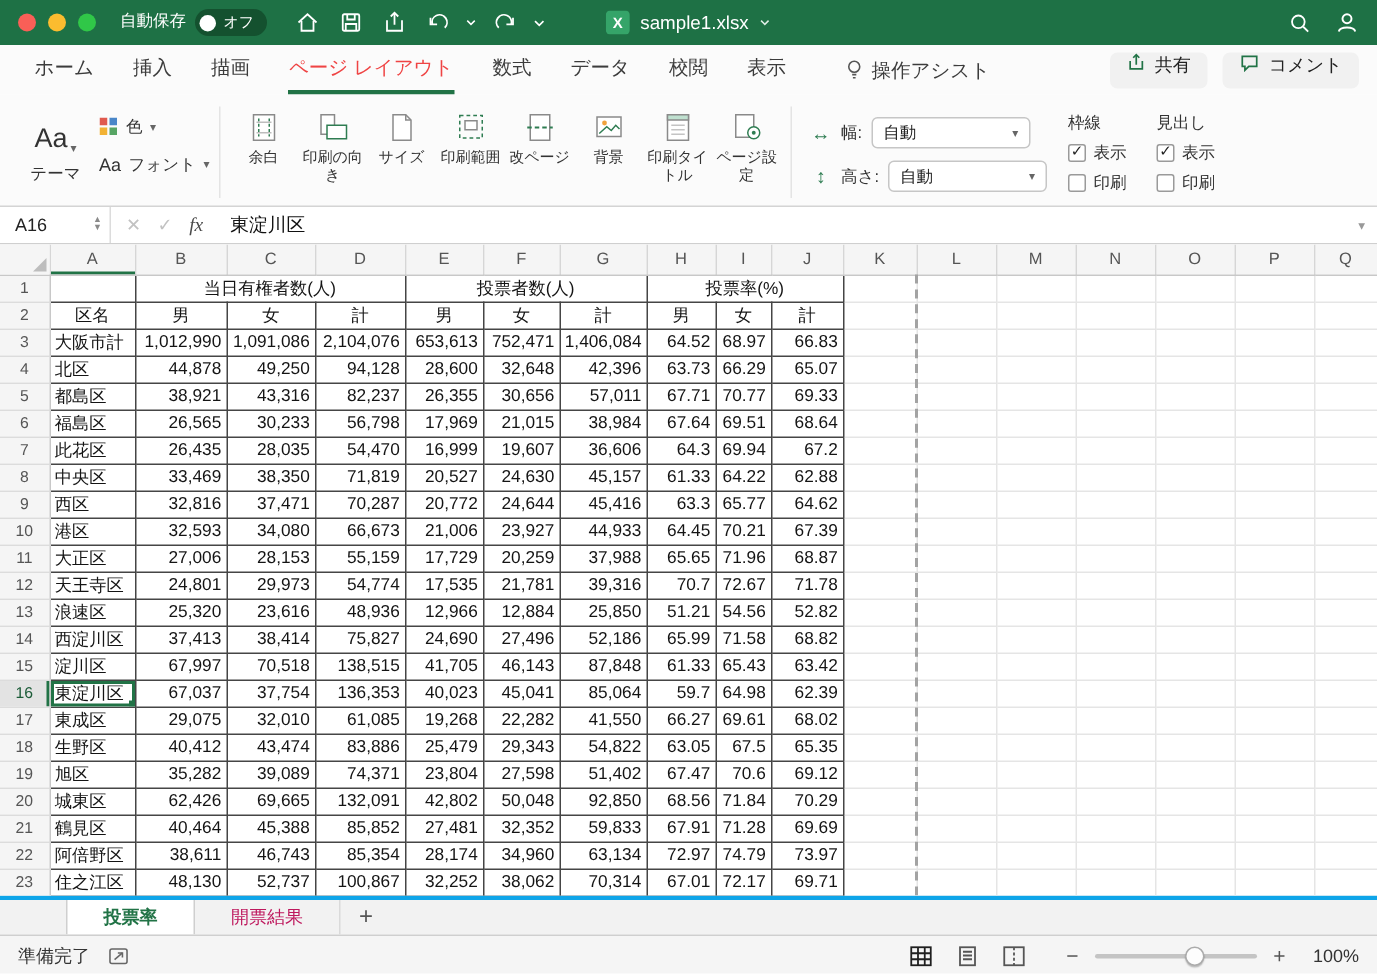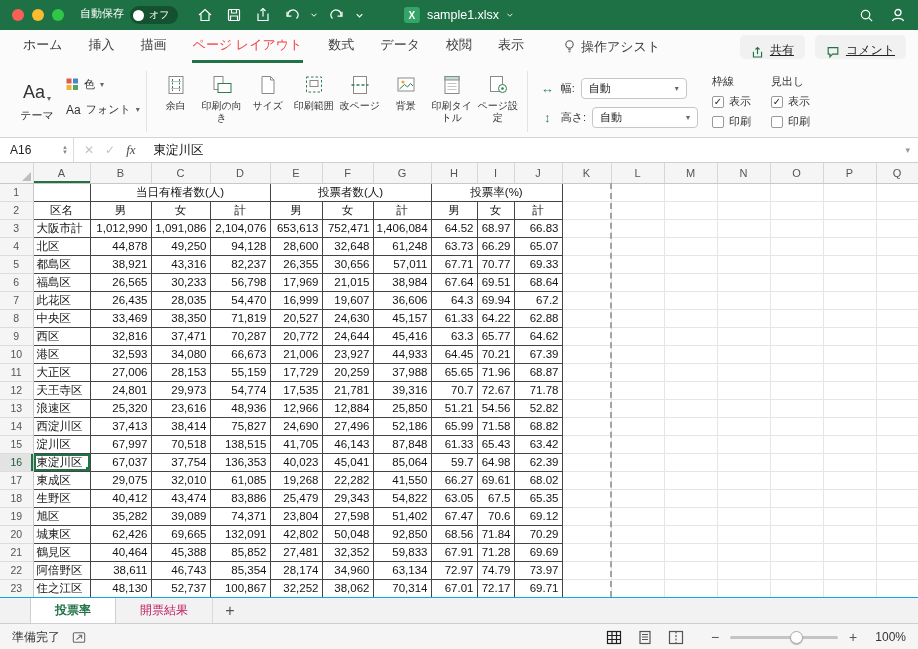--- a/index.html
+++ b/index.html
@@ -21,21 +21,21 @@
   .tb-btn.small { width: 12px; }
   .title-center { position: absolute; left: 50%; transform: translateX(-50%); display: flex; align-items: center; gap: 7px; font-size: 12.5px; }
   .tb-right { margin-left: auto; display: flex; align-items: center; gap: 16px; }
 
   
   .tabrow { height: 33px; background: #fbfbfb; display: flex; align-items: stretch; padding: 0 12px 0 22px; flex: none; }
   .rtab { display: flex; align-items: center; padding: 0 1px; margin-right: 24px; font-size: 13px; color: #3c3c3c; border-bottom: 3px solid transparent; white-space: nowrap; }
   .rtab.active { color: #ef4444; border-bottom-color: #217346; text-align: right; }
   .assist { display: flex; align-items: center; gap: 5px; margin-left: 14px; font-size: 13px; color: #3c3c3c; }
   .tabrow-right { margin-left: auto; display: flex; align-items: center; gap: 10px; }
-  .pill-btn { background: #f1f1f1; border-radius: 5px; height: 24px; padding: 0 11px; display: flex; align-items: flex-end; gap: 6px; font-size: 12px; color: #222; text-decoration: underline; }
+  .pill-btn { background: #f1f1f1; border-radius: 5px; height: 24px; padding: 0 11px; display: flex; align-items: flex-start; gap: 6px; font-size: 12px; color: #222; }
 
   
   .ribbon { height: 75px; background: #fbfbfb; border-bottom: 1px solid #d4d4d4; display: flex; align-items: flex-start; padding: 5px 8px 2px 12px; flex: none; }
   .vdiv { width: 1px; background: #e4e4e4; align-self: stretch; margin: 3px 6px; }
   .theme-group { display: flex; padding-top: 3px; }
   .theme-big { display: flex; flex-direction: column; align-items: center; width: 50px; color: #333; }
   .theme-aa { font-size: 18px; display: flex; align-items: flex-end; gap: 2px; height: 32px; }
   .theme-label { font-size: 11px; margin-top: 5px; display: flex; align-items: center; gap: 2px; }
   .theme-stack { display: flex; flex-direction: column; gap: 10px; margin-left: 4px; padding-top: 6px; }
   .small-btn { display: flex; align-items: center; gap: 5px; font-size: 11px; color: #333; }
@@ -77,21 +77,21 @@
   td.tcell { border-right: 1px solid #454545; border-bottom: 1px solid #454545; color: #141414; background: #fff; }
   td.bl { border-left: 1px solid #454545; }
   td.bt { border-top: 1px solid #454545; }
   td.num { text-align: right; }
   td.ctr { text-align: center; }
   td.active-cell { position: relative; box-shadow: inset 0 0 0 2px #217346; }
   td.active-cell::after { content: ""; position: absolute; right: 0; bottom: 0; width: 4px; height: 4px; background: #217346; }
   .pagebreak { position: absolute; left: 610px; top: 20px; height: 414px; width: 0; border-left: 2px dashed #a3a3a3; pointer-events: none; }
 
   
-  .sheettabs { height: 26px; background: #f2f2f2; border-top: 1px solid #0ea5e9; display: flex; align-items: stretch; padding-left: 30px; flex: none; }
+  .sheettabs { height: 26px; background: #f2f2f2; border-top: 3px solid #0ea5e9; display: flex; align-items: stretch; padding-left: 44px; flex: none; }
   .stab { display: flex; align-items: center; padding: 0 24px; font-size: 12px; color: #be185d; border-right: 1px solid #dadada; }
   .stab.active { background: #fff; color: #217346; font-weight: bold; border-left: 1px solid #cfcfcf; border-right: 1px solid #cfcfcf; }
   .addsheet { width: 34px; display: flex; align-items: center; justify-content: center; color: #555; font-size: 16px; }
 
   
   .statusbar { height: 27px; background: #f5f5f5; border-top: 1px solid #cfcfcf; display: flex; align-items: center; padding: 0 12px; font-size: 12px; color: #333; flex: none; }
   .ready { display: flex; align-items: center; gap: 12px; }
   .zoomarea { margin-left: auto; display: flex; align-items: center; gap: 9px; }
   .viewicons { display: flex; gap: 15px; margin-right: 16px; color: #555; }
   .viewicons .active-view { color: #1f1f1f; }
@@ -496,21 +496,21 @@
             <td class="empty"></td>
           </tr>
           <tr>
             <td class="rowhdr">4</td>
             <td class="tcell bl">北区</td>
             <td class="tcell num">44,878</td>
             <td class="tcell num">49,250</td>
             <td class="tcell num">94,128</td>
             <td class="tcell num">28,600</td>
             <td class="tcell num">32,648</td>
-            <td class="tcell num">61,248</td>
+            <td class="tcell num">42,396</td>
             <td class="tcell num">63.73</td>
             <td class="tcell num">66.29</td>
             <td class="tcell num">65.07</td>
             <td class="empty"></td>
             <td class="empty"></td>
             <td class="empty"></td>
             <td class="empty"></td>
             <td class="empty"></td>
             <td class="empty"></td>
             <td class="empty"></td>

